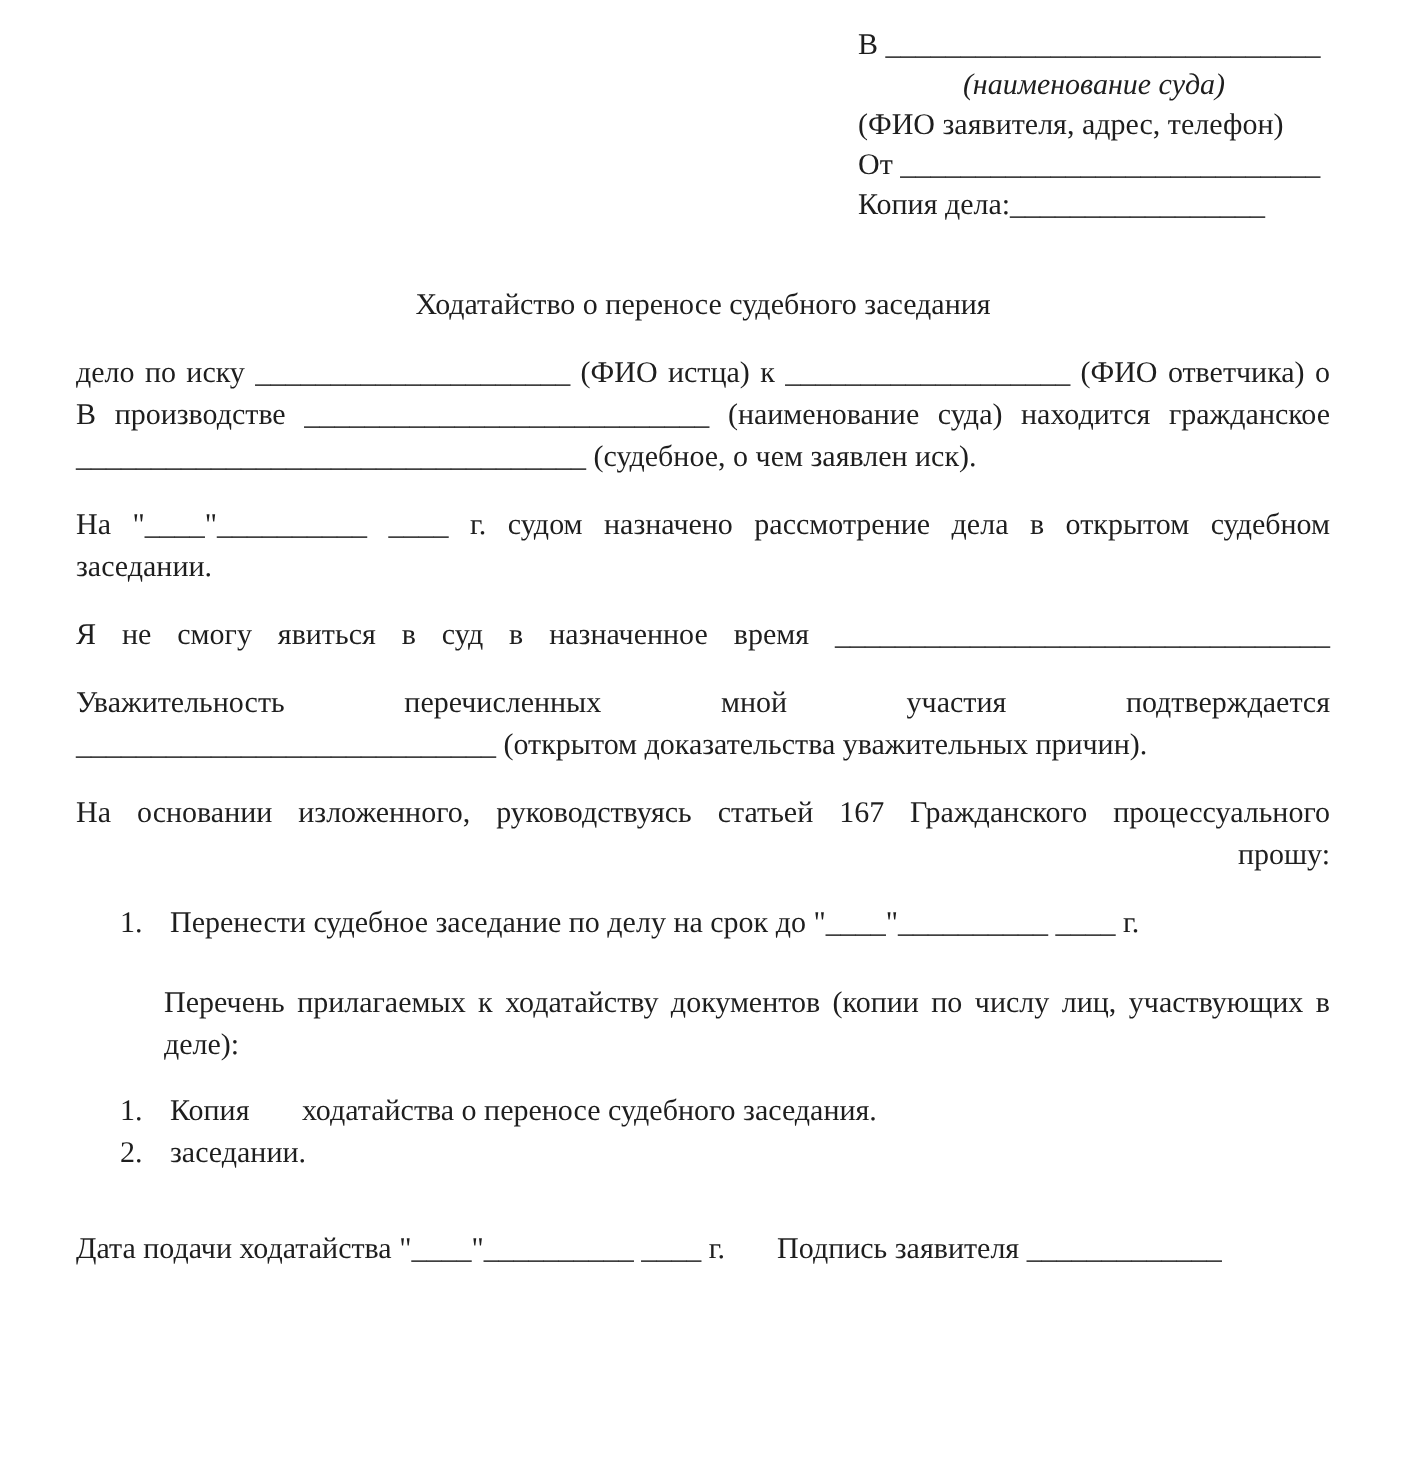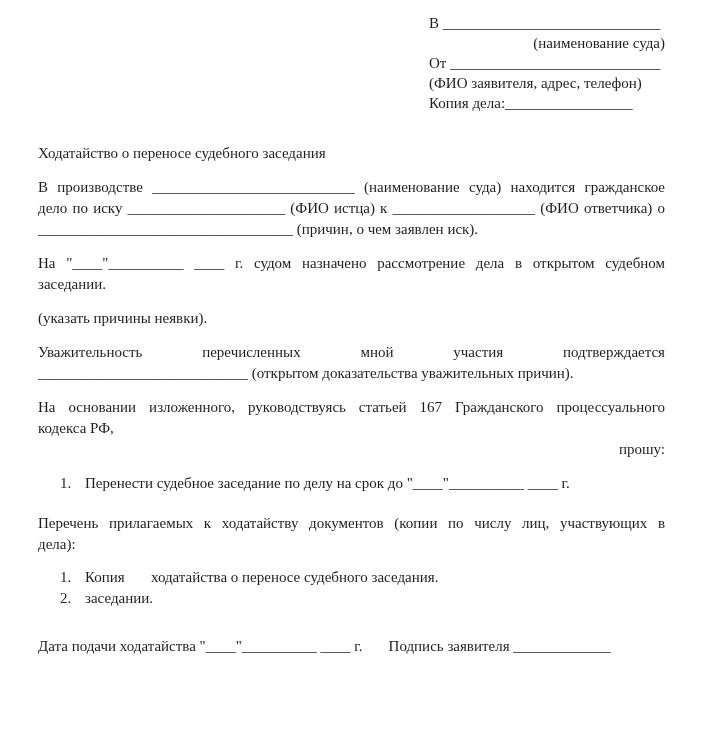--- a/index.html
+++ b/index.html
@@ -20,106 +20,105 @@
     color: #1e1e1e;
     overflow: hidden;
   }
   
   .header-block {
     width: 236px;
     margin-left: auto;
     line-height: 20px;
   }
   .hline { white-space: nowrap; }
-  .cap-right { text-align: right; }
+  .cap-right { text-align: center; font-style: italic; }
   
   .title {
-    text-align: left;
+    text-align: center;
     margin-top: 30px;
   }
   
   .para { margin-top: 13px; }
   .jline {                       
     text-align: justify;
     text-align-last: justify;
   }
   .line { text-align: left; }
   .center-line { text-align: right; }
   
   .list-item { display: flex; }
   .list-item .num {
     box-sizing: border-box;
     width: 47px;
     padding-left: 22px;
     flex: 0 0 47px;
   }
   .list-item .li-text { flex: 1 1 auto; min-width: 0; }
   .motion-item { margin-top: 13px; }
-  .attach-intro { margin-top: 19px; }
+  .attach-intro { margin-top: 19px; margin-left: 44px; }
   .attach-list { margin-top: 12px; }
   
   .footer-row {
     margin-top: 27px;
     display: flex;
     gap: 26px;
     white-space: nowrap;
   }
 </style>
 </head>
 <body>
 
 <div class="page">
 
   <div class="header-block">
     <div class="hline">В _____________________________</div>
     <div class="hline cap-right">(наименование суда)</div>
+    <div class="hline">(ФИО заявителя, адрес,  телефон)</div>
     <div class="hline">От ____________________________</div>
-    <div class="hline">(ФИО заявителя, адрес,  телефон)</div>
     <div class="hline">Копия дела:_________________</div>
   </div>
 
   <div class="title">Ходатайство о переносе судебного заседания</div>
 
   <div class="para">
+    <div class="jline">дело по иску _____________________ (ФИО истца) к ___________________ (ФИО ответчика) о</div>
     <div class="jline">В производстве ___________________________ (наименование суда) находится гражданское</div>
-    <div class="jline">дело по иску _____________________ (ФИО истца) к ___________________ (ФИО ответчика) о</div>
-    <div class="line">__________________________________ (причин, о чем заявлен иск).</div>
+    <div class="line">__________________________________ (судебное, о чем заявлен иск).</div>
   </div>
 
   <div class="para">
     <div class="jline">На "____"__________ ____ г. судом назначено рассмотрение дела в открытом судебном</div>
     <div class="line">заседании.</div>
   </div>
 
   <div class="para">
-    <div class="line">(указать причины неявки).</div>
+    <div class="jline">Я не смогу явиться в суд в назначенное время _________________________________</div>
   </div>
 
   <div class="para">
     <div class="jline">Уважительность перечисленных мной участия подтверждается</div>
     <div class="line">____________________________ (открытом доказательства уважительных причин).</div>
   </div>
 
   <div class="para">
     <div class="jline">На основании изложенного, руководствуясь статьей 167 Гражданского процессуального</div>
-    <div class="line">кодекса РФ,</div>
   </div>
 
   <div class="center-line">прошу:</div>
 
   <div class="list-item motion-item">
     <span class="num">1.</span>
     <div class="li-text">
       <div class="line">Перенести судебное заседание по делу на срок до "____"__________ ____ г.</div>
     </div>
   </div>
 
   <div class="para attach-intro">
     <div class="jline">Перечень прилагаемых к ходатайству документов (копии по числу лиц, участвующих в</div>
-    <div class="line">дела):</div>
+    <div class="line">деле):</div>
   </div>
 
   <div class="attach-list">
     <div class="list-item">
       <span class="num">1.</span>
       <div class="li-text">
         <div class="line">Копия&nbsp;&nbsp;&nbsp;&nbsp;&nbsp;&nbsp; ходатайства о переносе судебного заседания.</div>
       </div>
     </div>
     <div class="list-item">

